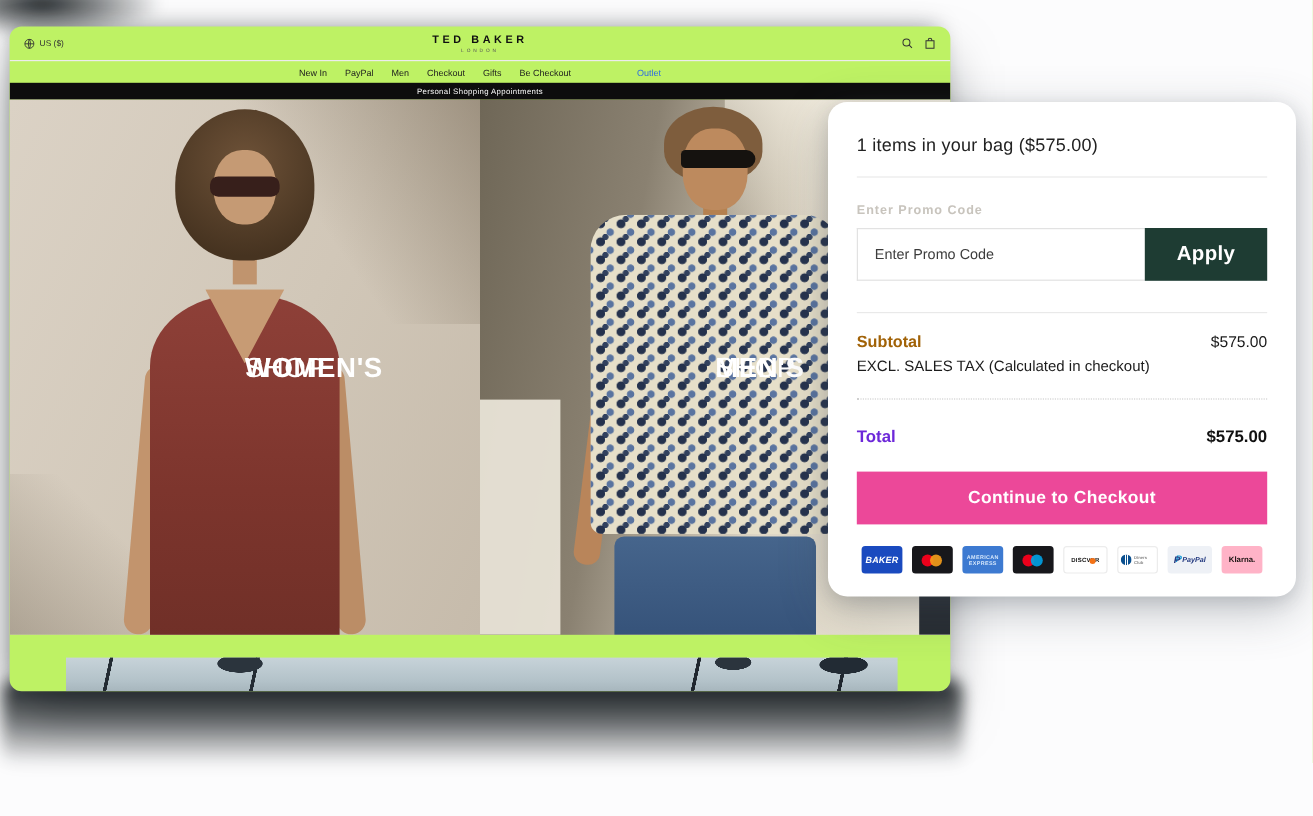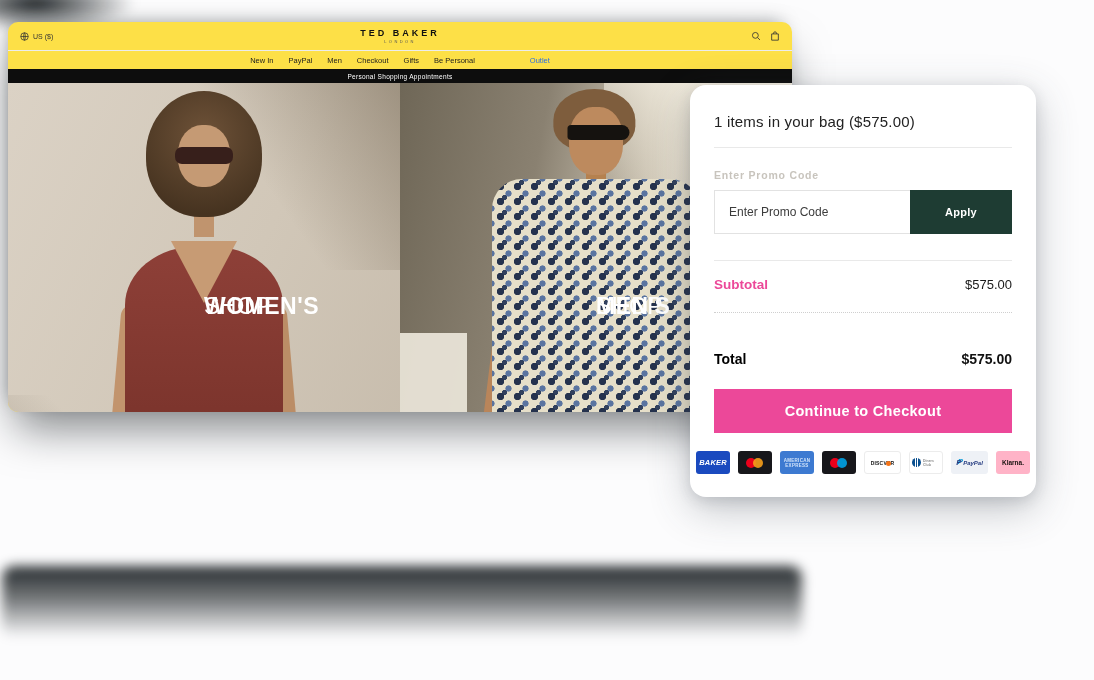--- a/index.html
+++ b/index.html
@@ -9,22 +9,22 @@
     -webkit-font-smoothing:antialiased;
   }
   
   .tl-shadow{position:absolute;left:-10px;top:-12px;width:150px;height:44px;z-index:1;
     background:radial-gradient(ellipse at 30% 35%, rgba(6,12,15,.9), rgba(6,12,15,0) 68%);
     filter:blur(5px);}
   .main-shadow{position:absolute;left:2px;top:566px;width:800px;height:72px;z-index:1;
     background:linear-gradient(180deg, rgba(6,12,15,.88) 0%, rgba(6,12,15,.55) 45%, rgba(20,32,38,0) 100%);
     filter:blur(6px);border-radius:12px;}
   
-  .browser-card{position:absolute;left:8px;top:22px;width:784px;height:390px;z-index:2;
-    background:#fde047;border-radius:10px;overflow:hidden;
+  .browser-card{position:absolute;left:8px;top:22px;width:784px;height:554px;z-index:2;
+    background:#bef264;border-radius:10px;overflow:hidden;
     box-shadow:0 24px 44px -8px rgba(10,16,20,.5), -4px -6px 18px -6px rgba(10,16,20,.35);}
   
   .site-header{height:28px;display:flex;align-items:center;padding:0 12px;
     border-bottom:1px solid #ececec;position:relative;}
   .locale{display:flex;align-items:center;gap:4px;font-size:7px;color:#333;cursor:pointer;}
   .locale svg{display:block;}
   .brand{position:absolute;left:50%;top:50%;transform:translate(-50%,-50%);text-align:center;}
   .brand-name{font-size:9px;letter-spacing:3px;font-weight:600;color:#101010;white-space:nowrap;}
   .brand-city{font-size:4px;letter-spacing:2.4px;color:#555;margin-top:1px;}
   .header-icons{margin-left:auto;display:flex;align-items:center;gap:9px;}
@@ -99,44 +99,44 @@
       radial-gradient(32px 12px at 648px 6px, #222b34 62%, rgba(34,43,52,0) 64%),
       linear-gradient(102deg, rgba(0,0,0,0) 42%, #232b33 43%, #232b33 57%, rgba(0,0,0,0) 58%),
       linear-gradient(102deg, rgba(0,0,0,0) 42%, #232b33 43%, #232b33 57%, rgba(0,0,0,0) 58%),
       linear-gradient(102deg, rgba(0,0,0,0) 42%, #1f262e 43%, #1f262e 57%, rgba(0,0,0,0) 58%),
       linear-gradient(102deg, rgba(0,0,0,0) 42%, #1f262e 43%, #1f262e 57%, rgba(0,0,0,0) 58%),
       linear-gradient(180deg, #c7d3d9 0%, #b3c2c9 70%, #a7b6bd 100%);
     background-size:auto,auto,auto,14px 28px,14px 28px,14px 28px,14px 28px,auto;
     background-position:0 0,0 0,0 0,28px 0,150px 0,518px 0,640px 0,0 0;
     background-repeat:no-repeat;}
   
-  .cart-panel{position:absolute;left:690px;top:85px;width:346px;height:412px;z-index:3;
+  .cart-panel{position:absolute;left:690px;top:85px;width:390px;height:412px;z-index:3;
     background:#fff;border-radius:16px;box-sizing:border-box;padding:22px 24px;
     box-shadow:0 12px 40px rgba(60,70,78,.3), 0 4px 14px rgba(60,70,78,.16);}
   .cart-title{font-size:15px;color:#222;letter-spacing:.2px;margin-top:6px;}
   .divider{border:none;border-top:1px solid #e9e9e9;margin:0;}
   .divider.dotted{border-top:1px dotted #cfcfcf;}
   .d1{margin-top:17px;}
   .d2{margin-top:26px;}
   .d3{margin-top:20px;}
   .promo-label{margin-top:21px;font-size:10.5px;font-weight:600;letter-spacing:.8px;color:#c8c4bd;}
   .promo-row{margin-top:9px;display:flex;height:44px;}
   .promo-input{flex:1;border:1px solid #e2e2e2;border-right:none;border-radius:0;
     font-size:12px;color:#333;padding:0 14px;outline:none;min-width:0;
     font-family:"Liberation Sans",sans-serif;}
   .promo-input::placeholder{color:#3c3c3c;opacity:1;}
-  .apply-btn{width:102px;border:none;color:#fff;font-size:11px;font-weight:700;
+  .apply-btn{width:102px;border:none;color:#fff;font-size:17px;font-weight:700;
     letter-spacing:.3px;cursor:pointer;font-family:"Liberation Sans",sans-serif;}
   .row{display:flex;justify-content:space-between;align-items:baseline;}
   .subtotal-row{margin-top:16px;}
-  .subtotal-row .lbl{font-size:13.5px;font-weight:700;color:#ec4899;}
+  .subtotal-row .lbl{font-size:13.5px;font-weight:700;color:#a16207;}
   .subtotal-row .val{font-size:13px;color:#1a1a1a;}
   .tax-note{margin-top:6px;font-size:12.5px;color:#1c1c1c;}
   .total-row{margin-top:22px;}
-  .total-row .lbl{font-size:14px;font-weight:700;color:#000000;margin-top:16px;}
+  .total-row .lbl{font-size:14px;font-weight:700;color:#6d28d9;}
   .total-row .val{font-size:14px;font-weight:700;color:#111;}
   .checkout-btn{margin-top:22px;width:100%;height:44px;border:none;color:#fff;
     font-size:14.5px;font-weight:700;letter-spacing:.3px;cursor:pointer;
     font-family:"Liberation Sans",sans-serif;}
   
   .payments{margin-top:18px;display:flex;justify-content:center;align-items:center;gap:8px;}
   .pay{position:relative;height:23px;border-radius:3px;display:flex;align-items:center;
     justify-content:center;box-sizing:border-box;overflow:hidden;flex:none;}
   .pay-visa{width:34px;color:#fff;font-size:7.5px;font-weight:800;font-style:italic;letter-spacing:.2px;}
   .pay-mc,.pay-maestro{width:34px;}
@@ -201,21 +201,21 @@
         </span>
       </div>
     </header>
 
     <nav class="site-nav">
       <span class="nav-item">New In</span>
       <span class="nav-item">PayPal</span>
       <span class="nav-item">Men</span>
       <span class="nav-item">Checkout</span>
       <span class="nav-item">Gifts</span>
-      <span class="nav-item">Be Personal</span>
+      <span class="nav-item">Be Checkout</span>
       <span class="nav-item" style="color: rgb(46, 111, 224); margin-left: 40px;">Outlet</span>
     </nav>
 
     <div class="promo-banner">
       <span>Personal Shopping Appointments</span>
     </div>
 
     <div class="hero">
       <a class="hero-half women">
         <span class="w-shade"></span>
@@ -264,20 +264,21 @@
       <input class="promo-input" type="text" placeholder="Enter Promo Code" style="">
       <button class="apply-btn accent-bg" style="background: rgb(30, 60, 51);">Apply</button>
     </div>
 
     <div class="divider d2"></div>
 
     <div class="row subtotal-row">
       <span class="lbl">Subtotal</span>
       <span class="val">$575.00</span>
     </div>
+    <div class="tax-note">EXCL. SALES TAX (Calculated in checkout)</div>
 
     <div class="divider dotted d3"></div>
 
     <div class="row total-row">
       <span class="lbl">Total</span>
       <span class="val">$575.00</span>
     </div>
 
     <button class="checkout-btn accent-bg" style="background: #ec4899;">Continue to Checkout</button>
 

